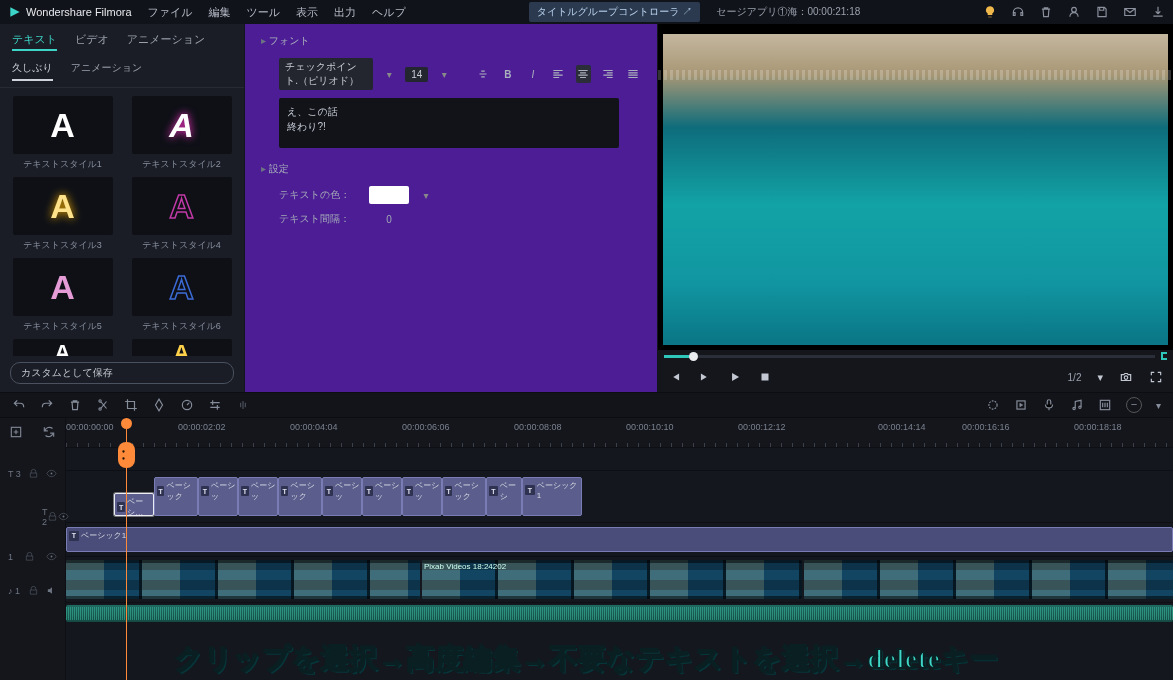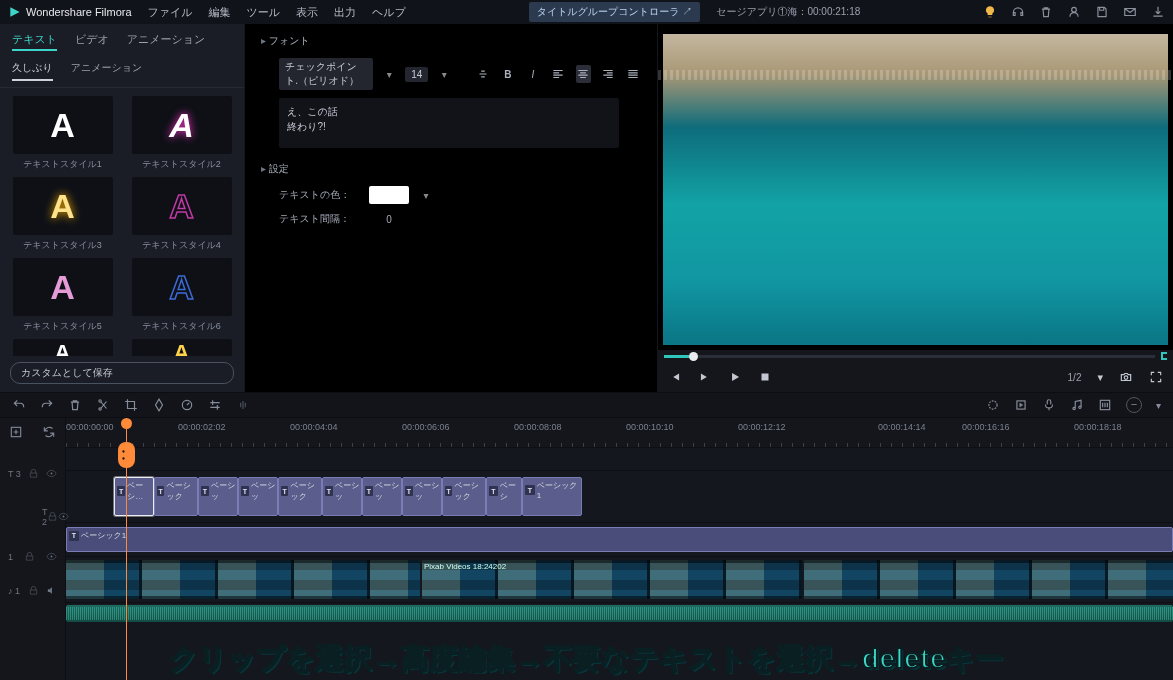--- a/index.html
+++ b/index.html
@@ -25,21 +25,21 @@
 .lp-tabs1 { display:flex; gap:18px; padding:8px 12px 4px; font-size:11px; }
 .lp-tabs1 .tab.active { color:#3dd5c8; border-bottom:2px solid #3dd5c8; padding-bottom:2px; }
 .lp-tabs2 { display:flex; gap:18px; padding:6px 12px; font-size:10px; border-bottom:1px solid #262a33; }
 .lp-tabs2 .tab.active { color:#ced3db; border-bottom:2px solid #ced3db; padding-bottom:4px; }
 .thumb-grid { padding:8px; display:grid; grid-template-columns:1fr 1fr; gap:6px 10px; overflow:auto; flex:1; }
 .thumb { text-align:center; font-size:9px; color:#8890a0; }
 .thumb .pic { width:100px; height:58px; background:#0e1016; margin:0 auto 4px; display:flex; align-items:center; justify-content:center; font-size:34px; font-weight:700; font-family:Georgia,serif; border-radius:2px; }
 .save-preset { margin:6px 10px 8px; border:1px solid #4a515f; border-radius:10px; padding:3px 10px; font-size:10px; display:inline-block; color:#c3c8d2; cursor:pointer; }
 
 
-.inspector { width:414px; background:#000000; padding:10px 16px; display:flex; flex-direction:column; border-left:1px solid #14161d; border-right:1px solid #14161d; }
+.inspector { width:414px; background:#4c1d95; padding:10px 16px; display:flex; flex-direction:column; border-left:1px solid #14161d; border-right:1px solid #14161d; }
 .sect { margin-bottom:14px; }
 .sect-hd { color:#a8afbb; font-size:10px; margin-bottom:10px; }
 .sect-hd::before { content:"▸ "; color:#6d7483; }
 .row { display:flex; align-items:center; gap:10px; margin:8px 0 8px 18px; font-size:10px; color:#a3a9b6; }
 .font-row select, .font-row .sel { background:#23262f; border:none; color:#c7cbd5; font-size:10px; padding:2px 6px; border-radius:2px; }
 .fmt-btn { width:18px; height:18px; display:inline-flex; align-items:center; justify-content:center; color:#aab0bc; cursor:pointer; }
 .fmt-btn.b { font-weight:700; }
 .fmt-btn.i { font-style:italic; }
 .textarea { margin:8px 0 0 18px; background:#111319; color:#c7cbd5; font-size:10px; padding:6px 8px; line-height:1.5; min-height:50px; border-radius:2px; white-space:pre-line; width:340px; }
 .color-swatch { width:40px; height:18px; background:#fff; border-radius:2px; }
@@ -101,21 +101,21 @@
 .clip.video { background:repeating-linear-gradient(180deg,#0d3a52 0 10px,#15597a 10px 20px); }
 .clip.video .film { position:absolute; inset:0; background:
   repeating-linear-gradient(90deg, rgba(255,200,120,.18) 0 38px, rgba(10,40,60,.4) 38px 76px),
   repeating-linear-gradient(90deg, transparent 0 73px, rgba(0,0,0,.8) 73px 76px);
   border-top:3px solid rgba(0,0,0,.5); border-bottom:3px solid rgba(0,0,0,.5);
 }
 .clip.audio { background:linear-gradient(#1f6b62,#154a44); }
 .clip.audio .wave { position:absolute; inset:2px 0; background:repeating-linear-gradient(90deg,#3fd0af 0 1px,transparent 1px 2px); opacity:.45; }
 
 
-.caption { position:absolute; left:0; right:0; bottom:2px; text-align:center; font-size:28px; font-weight:800; color:#3ed8c8; -webkit-text-stroke:2px #0a1f22; text-shadow:2px 2px 0 #06363a; letter-spacing:.02em; z-index:20; pointer-events:none; }
+.caption { position:absolute; left:0; right:0; bottom:2px; text-align:center; font-size:28px; font-weight:800; color:#3ed8c8; -webkit-text-stroke:2px #0a1f22; text-shadow:2px 2px 0 #06363a; letter-spacing:.02em; z-index:20; pointer-events:none;font-family:Liberation Serif, serif; }
 </style>
 </head>
 <body>
 
 <div class="menubar">
   <div class="logo">
     <svg viewBox="0 0 24 24">
         <path fill="#3dd5c8" d="M4 4l16 8-16 8z"></path>
       </svg>
     <span>Wondershare Filmora</span>
@@ -588,21 +588,21 @@
     <div class="playhead">
       <div class="dot"></div>
       <div class="scis">
           <svg viewBox="0 0 24 24" width="11" height="11">
             <path fill="currentColor" d="M8 6a2 2 0 11-4 0 2 2 0 014 0zm0 12a2 2 0 11-4 0 2 2 0 014 0zM7 7l13 10M7 17L20 7"></path>
           </svg>
         </div>
     </div>
     <div style="height:22px"></div>
     <div class="track h52" id="track-t3">
-        <div class="clip text sel" style="left: 48px; width: 40px;">
+        <div class="clip text sel" style="left: 48px; width: 40px; margin-top: 16px;">
           <div class="lbl">
             <span class="ticon">T</span>
             <span>ベーシ…</span>
           </div>
         </div>
         <div class="clip text" style="left: 88px; width: 44px;">
           <div class="lbl">
             <span class="ticon">T</span>
             <span>ベーシック</span>
           </div>

